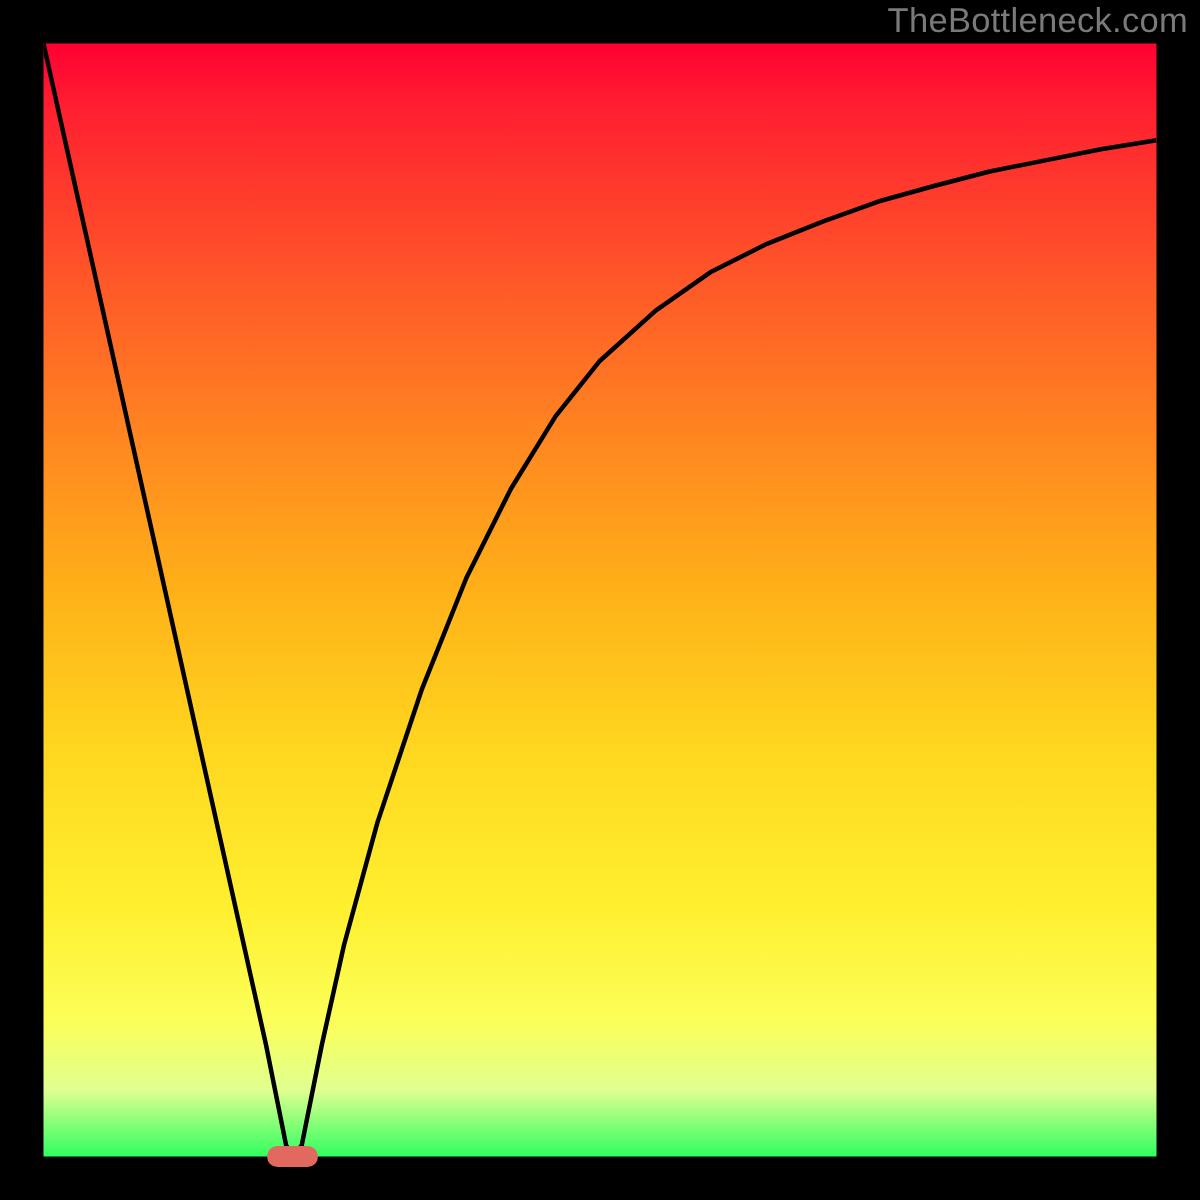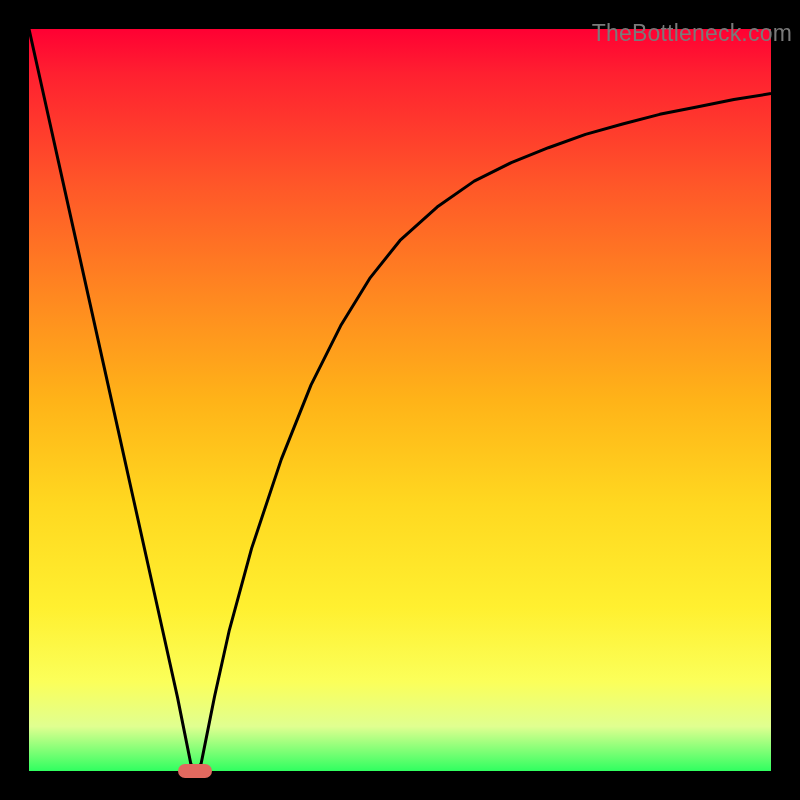--- a/index.html
+++ b/index.html
@@ -37,21 +37,21 @@
   .plot-area svg {
     position: absolute;
     left: 0;
     top: 0;
     width: 100%;
     height: 100%;
     display: block;
   }
   .watermark {
     position: absolute;
-    top: 20px;
+    top: 0;
     right: 8px;
     color: #7a7a7a;
     font-size: 23px;
     font-weight: 400;
     letter-spacing: 0.2px;
     user-select: none;
   }
   .spot {
     position: absolute;
     background: #e2695f;

